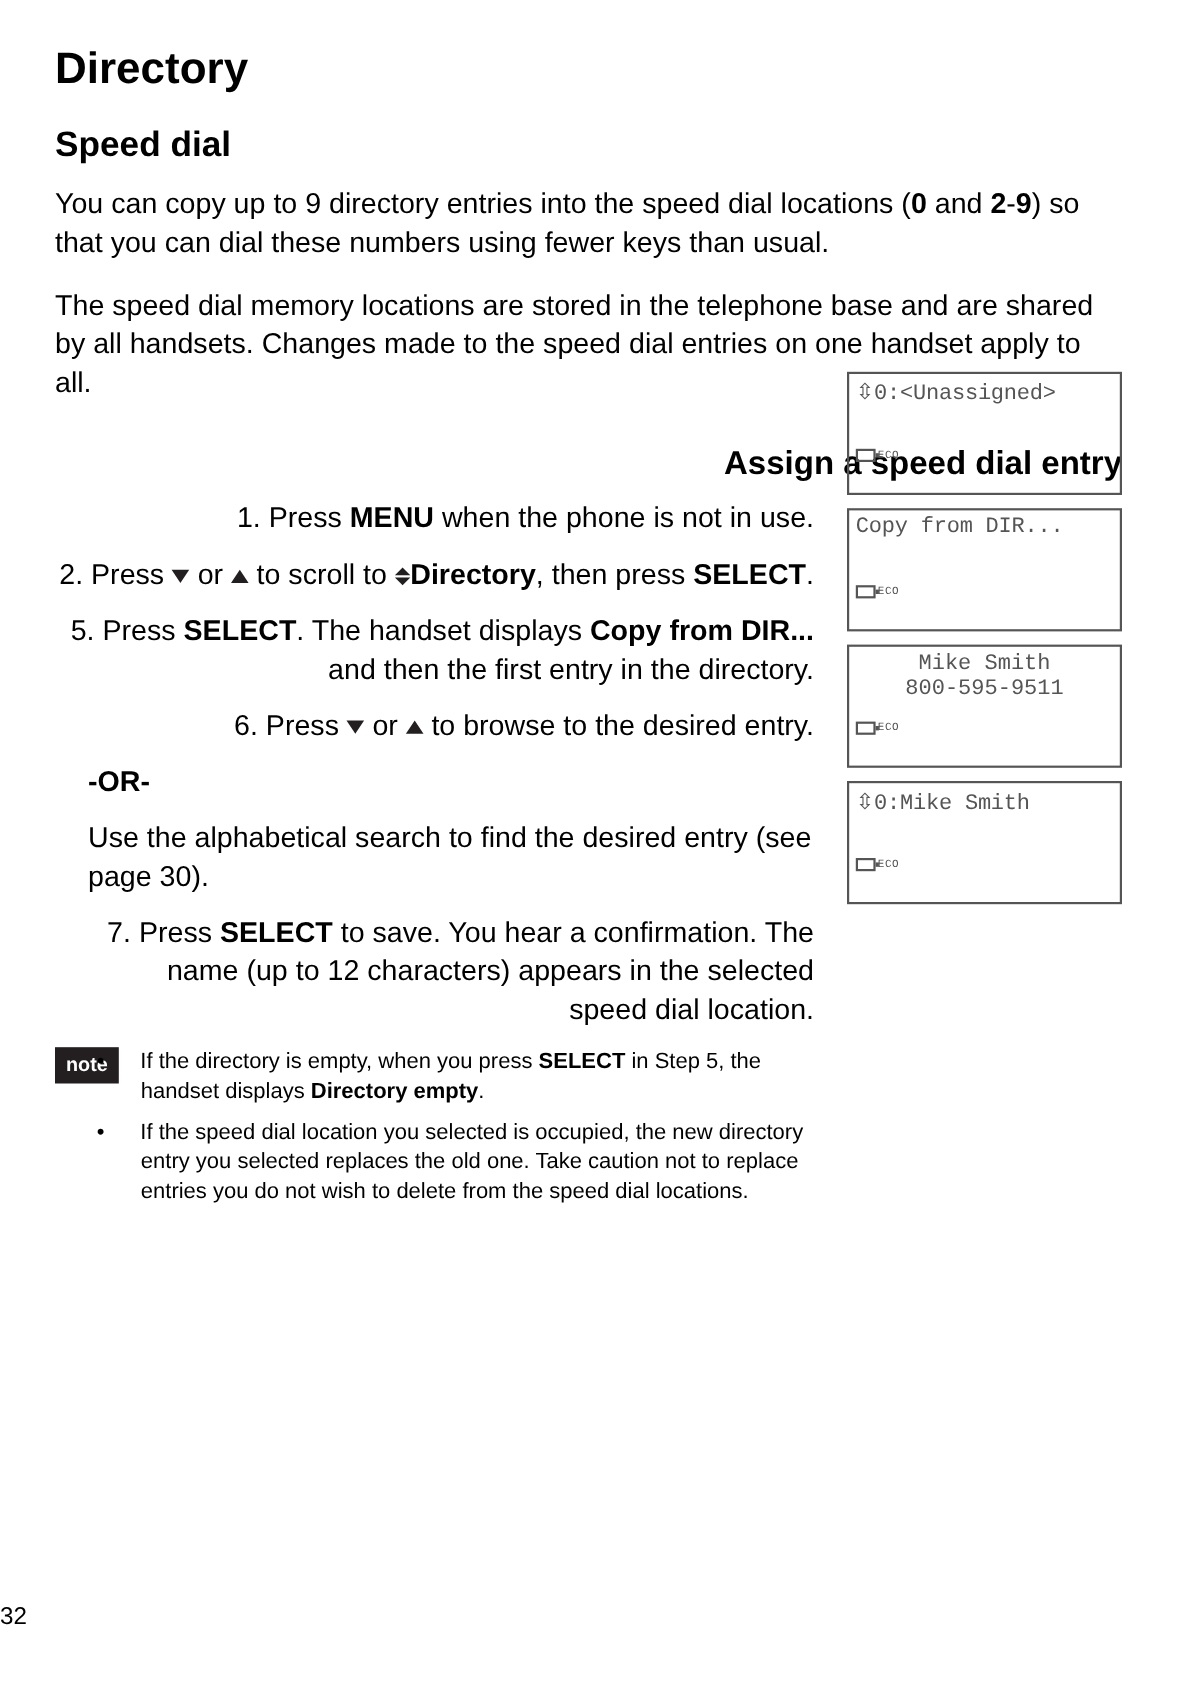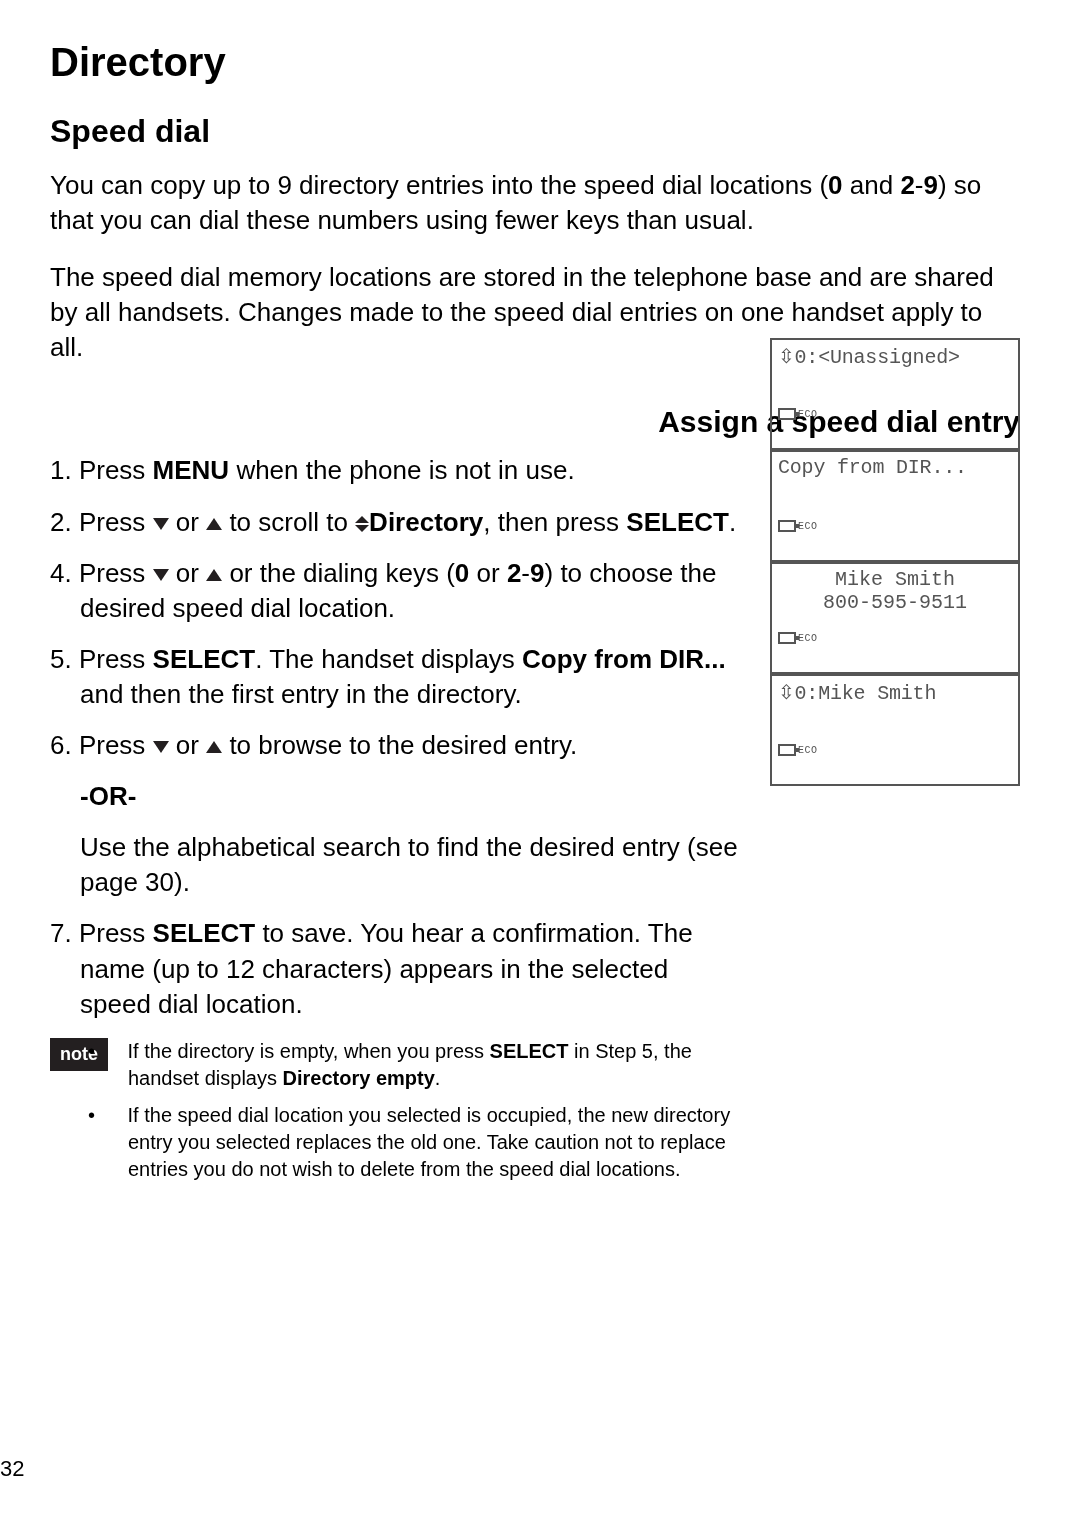--- a/index.html
+++ b/index.html
@@ -2,30 +2,30 @@
 <html><head>
 <meta charset="utf-8">
 <style>
 * { margin: 0; padding: 0; box-sizing: border-box; }
 html, body { width: 1080px; height: 1532px; background: #fff; font-family: Arial, Helvetica, sans-serif; color: #000; }
 .page { padding: 40px 60px 0 50px; position: relative; height: 100%; }
 .h1 { font-size: 40px; font-weight: bold; margin-bottom: 28px; }
 .h2 { font-size: 32px; font-weight: bold; margin-bottom: 18px; }
 .h3 { font-size: 30px; font-weight: bold; margin-bottom: 14px; text-align: right; }
 .para { font-size: 26px; line-height: 1.35; margin-bottom: 22px; }
-.steps { list-style: none; }
+.steps { list-style: none; text-align: right; }
 .steps li { font-size: 26px; line-height: 1.35; margin-bottom: 16px; padding-left: 30px; text-indent: -30px; }
 .sub { padding-left: 30px; font-size: 26px; line-height: 1.35; margin-bottom: 16px; text-indent: 0; }
 .note-row { display: flex; align-items: flex-start; gap: 0; margin-top: 0; }
 .note-badge { background: #231f20; color: #fff; font-size: 18px; font-weight: bold; padding: 6px 10px; display: inline-block; }
 .note-list { list-style: none; font-size: 20px; line-height: 1.35; }
 .note-list li { margin-bottom: 10px; padding-left: 20px; text-indent: -20px; }
 .bullet { display: inline-block; width: 14px; }
 .bold { font-weight: bold; }
-.screens { position: absolute; right: 60px; top: 338px; width: 250px; display: flex; flex-direction: column; gap: 0; }
+.screens { position: absolute; right: 60px; top: 338px; width: 250px; display: flex; flex-direction: column; gap: 12px; }
 .screen { border: 2px solid #555; height: 112px; padding: 4px 6px; font-family: "Courier New", monospace; font-size: 20px; color: #555; position: relative; }
 .screen .line1 { white-space: nowrap; letter-spacing: -0.2px;}
 .screen .line2 { white-space: nowrap; text-align: center;}
 .screen .line2b { white-space: nowrap; text-align: center;}
 .batt-row { position: absolute; left: 6px; bottom: 28px; display: flex; align-items: center; gap: 2px; }
 .batt { width: 18px; height: 12px; border: 2px solid #555; position: relative; display: inline-block; }
 .batt::after { content:""; position:absolute; right:-5px; top:2px; width:3px; height:4px; background:#555; }
 .eco { font-size: 10px; letter-spacing: 0.5px; }
 .updown { font-family: Arial; }
 .tri-down { display:inline-block; width:0; height:0; border-left:8px solid transparent; border-right:8px solid transparent; border-top:12px solid #231f20; vertical-align: middle;}
@@ -56,23 +56,20 @@
   <div class="h3">Assign a speed dial entry</div>
 
   <div class="content-row">
     <div class="content-col">
       <ol class="steps">
         <li>
           <span>1. Press </span><span class="bold">MENU</span><span> when the phone is not in use.</span>
         </li>
         <li>
           <span>2. Press </span><span class="tri-down"></span><span> or </span><span class="tri-up"></span><span> to scroll to </span><span class="tri-ud"></span><span class="bold">Directory</span><span>, then press </span><span class="bold">SELECT</span><span>.</span>
-        </li>
-        <li>
-          <span>4. Press </span><span class="tri-down"></span><span> or </span><span class="tri-up"></span><span> or the dialing keys (</span><span class="bold">0</span><span> or </span><span class="bold">2</span><span>-</span><span class="bold">9</span><span>) to choose the desired speed dial location.</span>
         </li>
         <li>
           <span>5. Press </span><span class="bold">SELECT</span><span>. The handset displays </span><span class="bold">Copy from DIR...</span><span> and then the first entry in the directory.</span>
         </li>
         <li>
           <span>6. Press </span><span class="tri-down"></span><span> or </span><span class="tri-up"></span><span> to browse to the desired entry.</span>
         </li>
       </ol>
       <div class="sub bold">-OR-</div>
       <div class="sub">Use the alphabetical search to find the desired entry (see page 30).</div>

